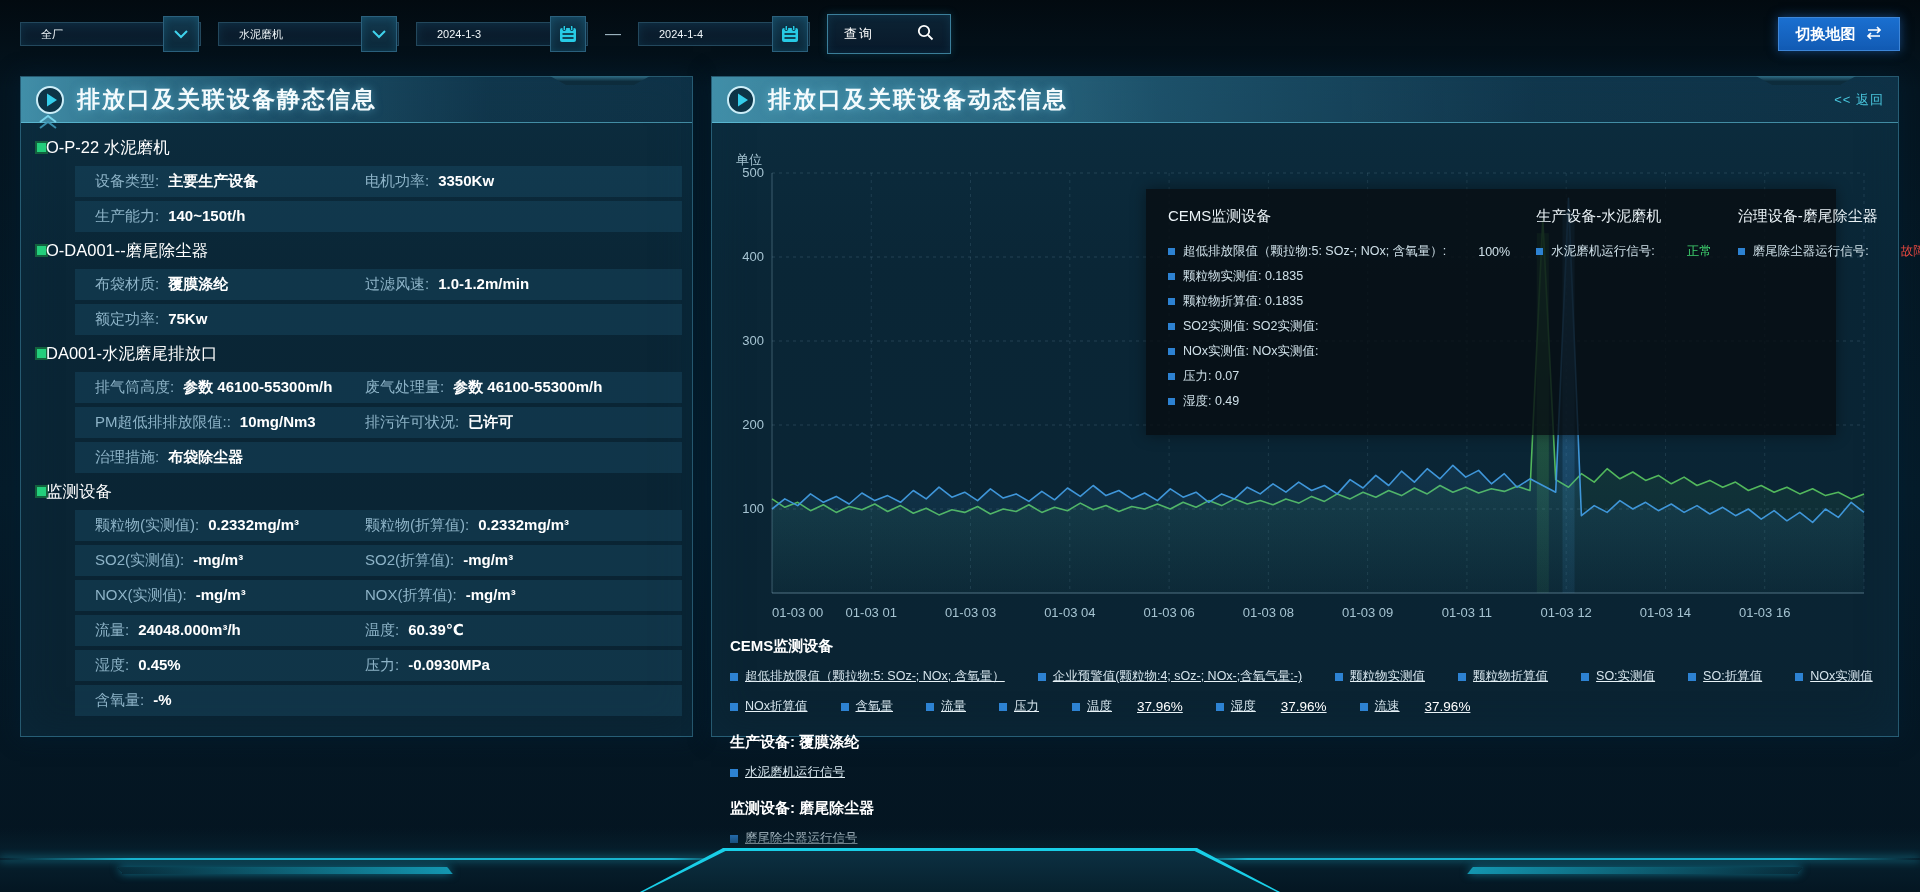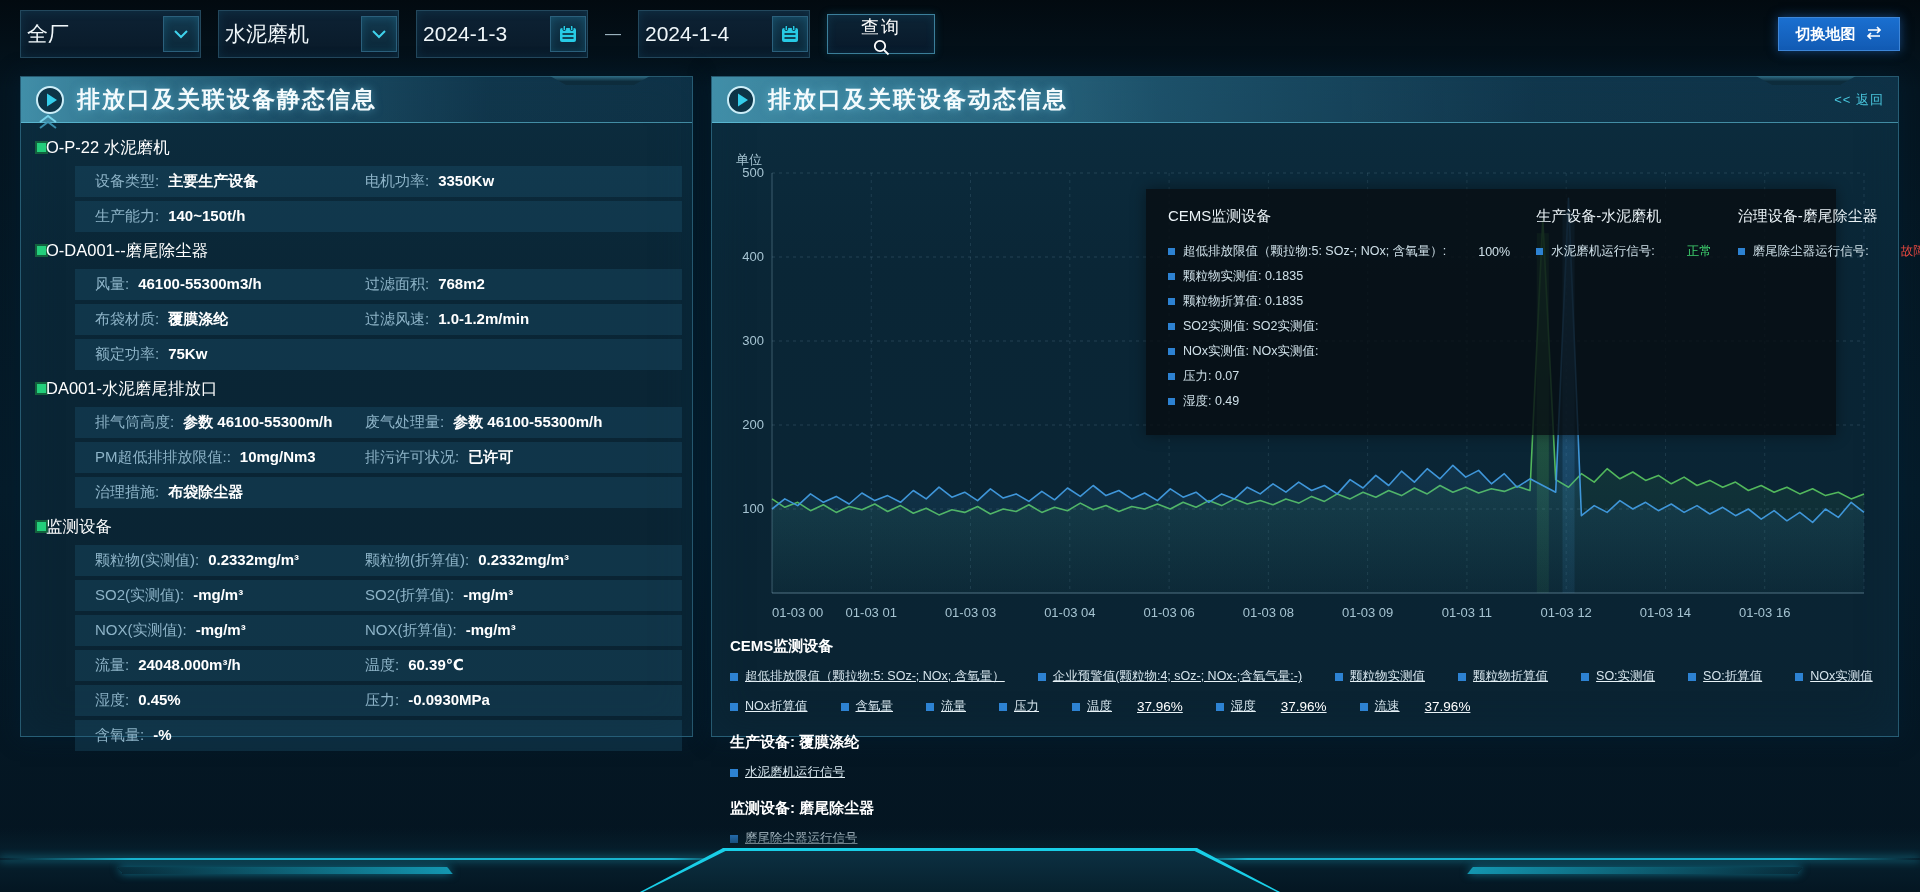--- a/index.html
+++ b/index.html
@@ -7,41 +7,40 @@
   .stage{
     position:relative; width:1920px; height:892px; overflow:hidden;
     font-family:"Liberation Sans","DejaVu Sans",sans-serif;
     background:linear-gradient(180deg,#020a10 0%,#041520 10%,#051c2a 55%,#041420 100%);
     color:#e8f2f6;
   }
   
   .topbar{ position:absolute; left:20px; top:13px; right:20px; height:42px;
     display:flex; align-items:center; gap:17px; }
   .sel,.datebox{
-    height:48px; background:linear-gradient(180deg,#0d2234,#091a29);
+    height:24px; background:linear-gradient(180deg,#0d2234,#091a29);
     border:1px solid #23485d; display:flex; align-items:center;
-    padding-left:6px; font-size:21px; color:#f0f7fa; position:relative;
+    padding-left:20px; font-size:11px; color:#f0f7fa; position:relative;
     box-shadow:inset 0 0 10px rgba(20,80,110,.35);
   }
   .sel{ width:181px; } .datebox{ width:172px; }
   .sel-text{ flex:1; }
   .sq{
     width:36px; height:36px; margin-right:1px; flex:0 0 36px;
     display:flex; align-items:center; justify-content:center;
     background:linear-gradient(180deg,#133a50,#0b2637);
     border:1px solid #2b607c; box-shadow:inset 0 0 8px rgba(40,160,200,.25);
   }
   .dash{ color:#9fb6c2; font-size:16px; }
   .querybtn{
-    height:40px; width:108px; background:linear-gradient(180deg,#0c2334,#08192a);
-    border:1px solid #3a7globals; border:1px solid #3c7f9b; color:#fff; font-size:18px;
+    height:40px; width:124px; background:linear-gradient(180deg,#0c2334,#08192a);
+    border:1px solid #3a7globals; border:1px solid #3c7f9b; color:#fff; font-size:13px;
     display:flex; align-items:center; justify-content:space-between; padding:0 16px;
     cursor:pointer; font-family:inherit; letter-spacing:2px;
     box-shadow:0 0 8px rgba(40,150,190,.25), inset 0 0 8px rgba(30,120,160,.2);
-    flex-direction:column;
   }
   .mapbtn{
     margin-left:auto; height:34px; width:122px; border:1px solid #3e86d8;
     background:linear-gradient(180deg,#1a6fd0,#125bb4); color:#fff; font-size:15px;
     display:flex; align-items:center; justify-content:center; gap:9px;
     cursor:pointer; font-family:inherit; font-weight:bold;
     box-shadow:0 0 10px rgba(40,120,220,.5);
   }
   
   .panel{
@@ -229,30 +228,20 @@
         </div>
         <div class="info-row">
           <div class="cell only">
             <span class="lbl">生产能力:</span>
             <span class="val">140~150t/h</span>
           </div>
         </div>
         <div class="sec-title">
           <span class="bullet-green"></span>
           <span class="sec-text">O-DA001--磨尾除尘器</span>
-        </div>
-        <div class="info-row">
-          <div class="cell">
-            <span class="lbl">风量:</span>
-            <span class="val">46100-55300m3/h</span>
-          </div>
-          <div class="cell">
-            <span class="lbl">过滤面积:</span>
-            <span class="val">768m2</span>
-          </div>
         </div>
         <div class="info-row">
           <div class="cell">
             <span class="lbl">布袋材质:</span>
             <span class="val">覆膜涤纶</span>
           </div>
           <div class="cell">
             <span class="lbl">过滤风速:</span>
             <span class="val">1.0-1.2m/min</span>
           </div>

